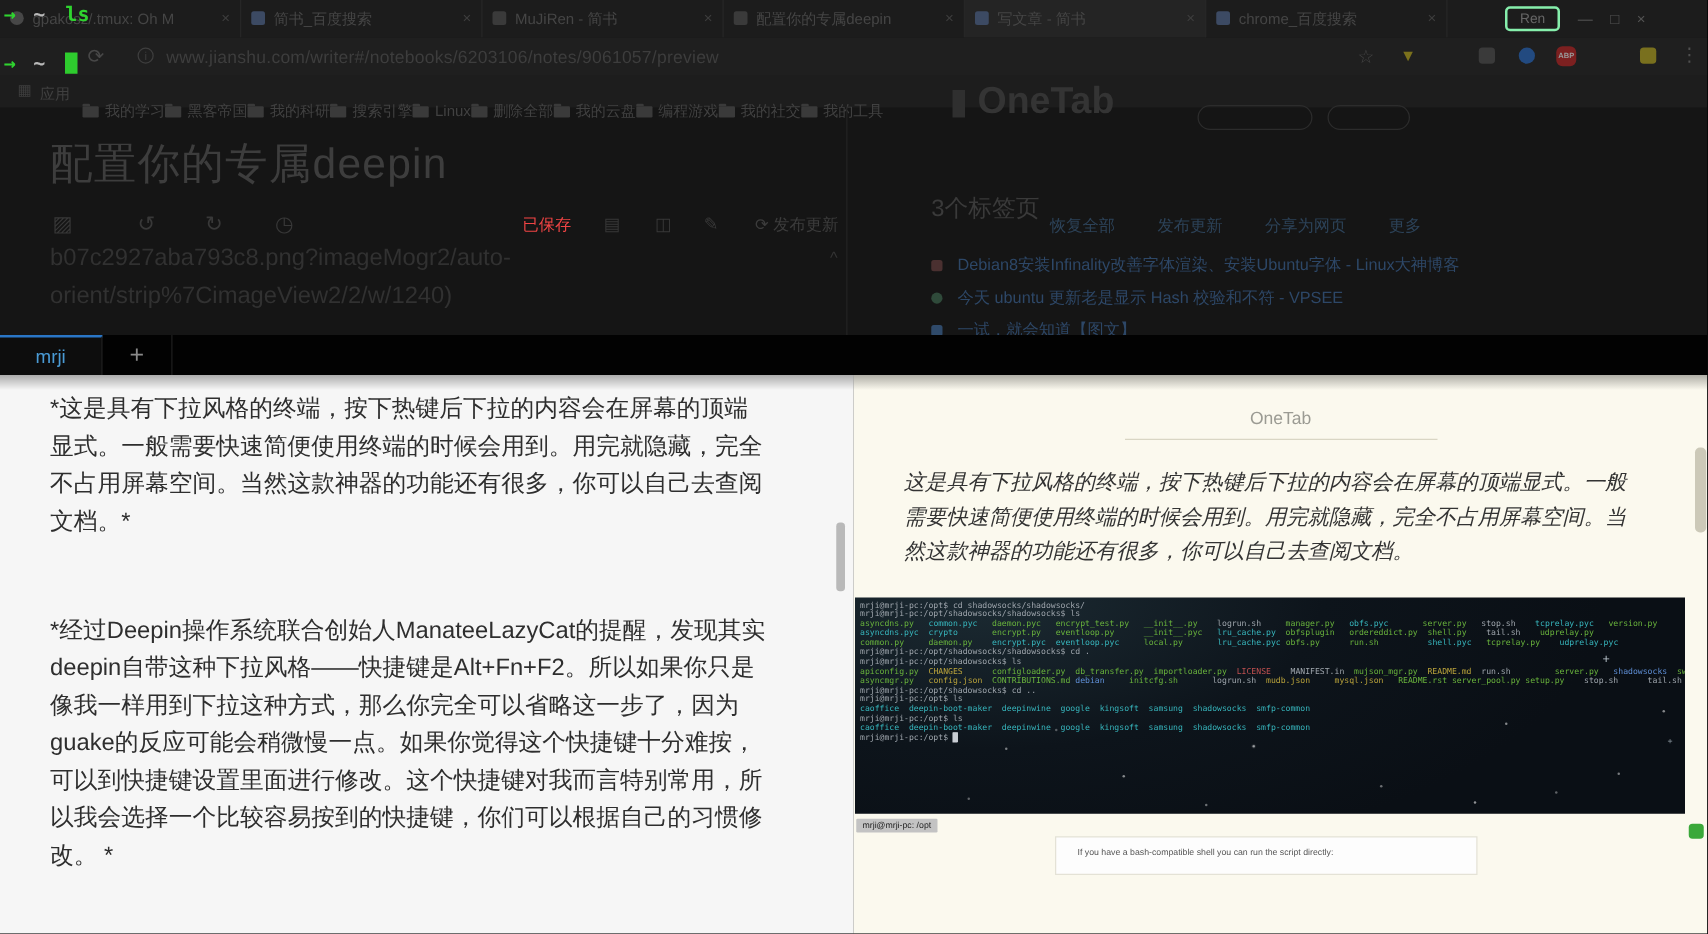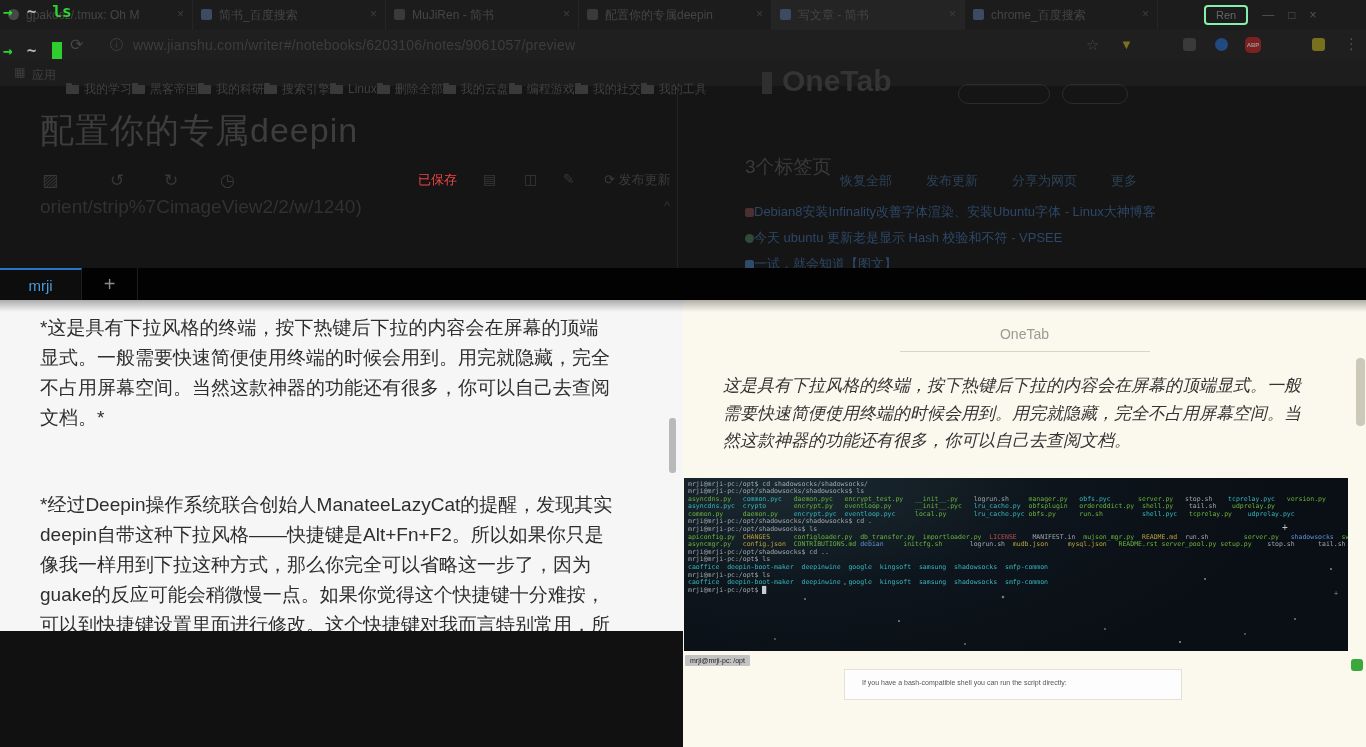--- a/index.html
+++ b/index.html
@@ -54,40 +54,40 @@
 
   
   .ot-logo-bar { position:absolute; left:762px; top:72px; width:10px; height:22px; background:#2f2f2f; }
   .ot-logo { position:absolute; left:782px; top:64px; font-size:30px; color:#343434; font-weight:bold; }
   .ot-pill1 { position:absolute; left:958px; top:84px; width:92px; height:20px; border:1px solid #2c2c2c; border-radius:10px; }
   .ot-pill2 { position:absolute; left:1062px; top:84px; width:66px; height:20px; border:1px solid #2c2c2c; border-radius:10px; }
   .ot-count { position:absolute; left:745px; top:154px; font-size:19px; color:#3a3a3a; }
   .ot-actions { position:absolute; left:840px; top:172px; display:flex; gap:34px; }
   .ot-action { font-size:13px; color:#2c4258; }
   .ot-list { position:absolute; left:745px; top:199px; list-style:none; }
-  .ot-item { display:flex; align-items:center; gap:0; height:26px; }
+  .ot-item { display:flex; align-items:center; gap:12px; height:26px; }
   .ot-dot { width:9px; height:9px; border-radius:2px; background:#4a3030; }
   .ot-item:nth-of-type(2) .ot-dot { background:#2f4a3a; border-radius:50%; }
   .ot-item:nth-of-type(3) .ot-dot { background:#2f4a6a; }
   .ot-item .lbl { font-size:13px; color:#2d4767; white-space:nowrap; }
 
   
   .tline { position:absolute; font-family:"DejaVu Sans Mono","Liberation Mono",monospace; font-weight:bold; font-size:16px; white-space:pre; z-index:5; }
   .tl1 { left:3px; top:2px; } .tl2 { left:2px; top:21px; color:#2a66e0; } .tl3 { left:3px; top:41px; }
   .p-arrow { color:#2fd42f; } .p-tilde { color:#b9b9b9; padding-left:14px; } .p-cmd { color:#2fd42f; padding-left:16px; }
   .cursor-block { display:inline-block; width:10px; height:17px; background:#2ecc2e; vertical-align:-3px; margin-left:16px; }
 
   
   .term-tabbar { position:absolute; left:0; top:268px; width:1366px; height:32px; background:#020202; z-index:6; display:flex; }
   .mrji-tab { width:82px; height:32px; background:#0d0d0d; border-top:2px solid #2a76c6; border-right:1px solid #1e1e1e; color:#4a9bd5; font-size:15px; display:flex; align-items:center; justify-content:center; }
   .plus-tab { width:56px; height:32px; border-right:1px solid #1e1e1e; color:#8a8a8a; font-size:20px; font-weight:300; display:flex; align-items:center; justify-content:center; }
 
   
   .content { position:absolute; left:0; top:300px; width:1366px; height:447px; display:flex; z-index:4; }
-  .editor-pane { position:relative; width:683px; height:331px; background:#f6f6f6; overflow:hidden; }
+  .editor-pane { position:relative; width:683px; height:447px; background:#f6f6f6; overflow:hidden; }
   .editor-pane::before, .preview-pane::before { content:""; position:absolute; left:0; top:0; right:0; height:12px;
      background:linear-gradient(to bottom, rgba(0,0,0,.30), rgba(0,0,0,0)); z-index:3; pointer-events:none; }
   .md-src { padding:13px 66px 0 40px; font-size:19px; line-height:30px; color:#2e2e2e; }
   .md-src p { white-space:pre-wrap; word-break:break-word; }
   .md-src p:nth-of-type(1) { margin-bottom:57px; }
   .md-src p:nth-of-type(2) { margin-bottom:28px; }
   .lp-scroll { position:absolute; left:669px; top:118px; width:7px; height:55px; background:#b9b9b9; border-radius:3px; }
 
   .preview-pane { position:relative; width:683px; height:447px; background:#fbf9ee; overflow:hidden; }
   .pv-onetab { margin:26px auto 0; text-align:center; font-size:14px; color:#9b9b93; }
@@ -234,20 +234,21 @@
       <span class="dt-i" style="left:110px;top:2px;">↺</span>
       <span class="dt-i" style="left:164px;top:2px;">↻</span>
       <span class="dt-i" style="left:220px;top:2px;">◷</span>
       <span class="dim-save">已保存</span>
       <span class="dt-i" style="left:483px;top:3px;font-size:14px;">▤</span>
       <span class="dt-i" style="left:524px;top:3px;font-size:14px;">◫</span>
       <span class="dt-i" style="left:563px;top:3px;font-size:14px;">✎</span>
       <span class="dim-pub">⟳ <span>发布更新</span></span>
     </div>
     <div class="dim-snippet">
+      <div>b07c2927aba793c8.png?imageMogr2/auto-</div>
       <div>orient/strip%7CimageView2/2/w/1240)</div>
     </div>
     <span class="dim-scrollup">^</span>
     <div class="dim-divider"></div>
 
     <div class="ot-logo-bar"></div>
     <div class="ot-logo">OneTab</div>
     <div class="ot-pill1"></div>
     <div class="ot-pill2"></div>
     <div class="ot-count">3个标签页</div>

